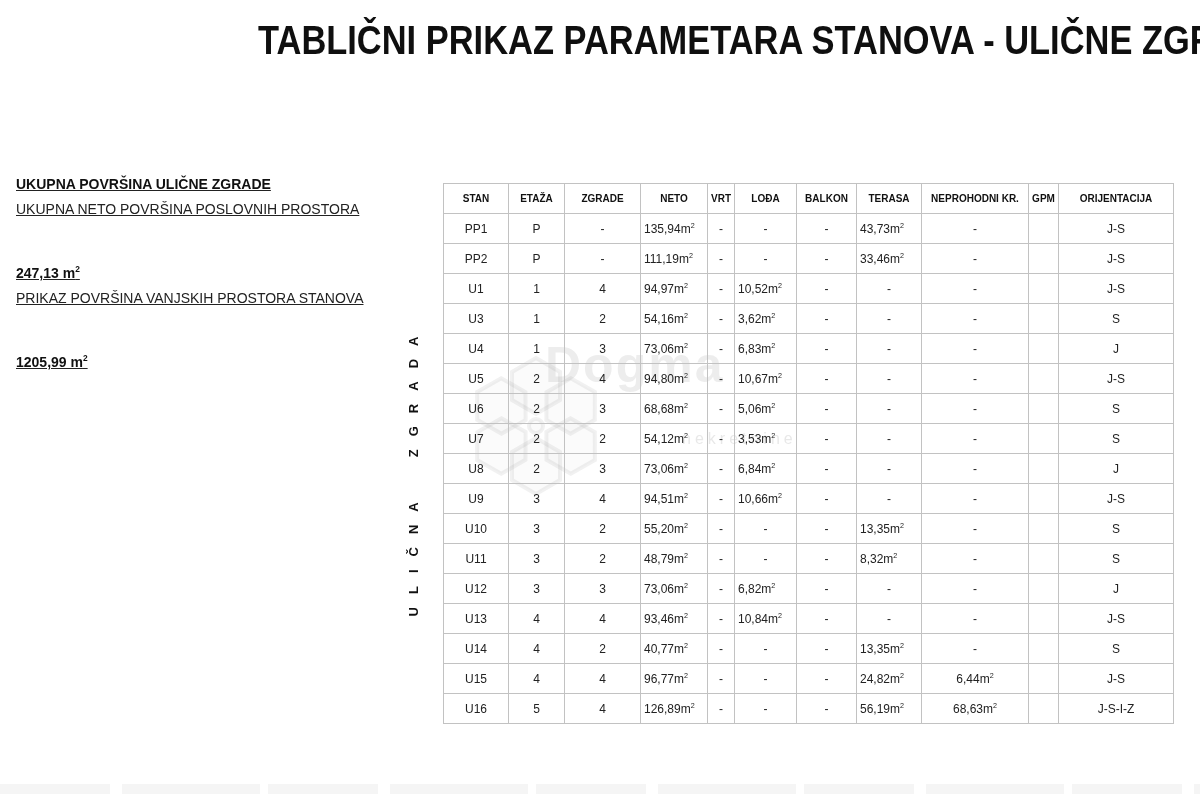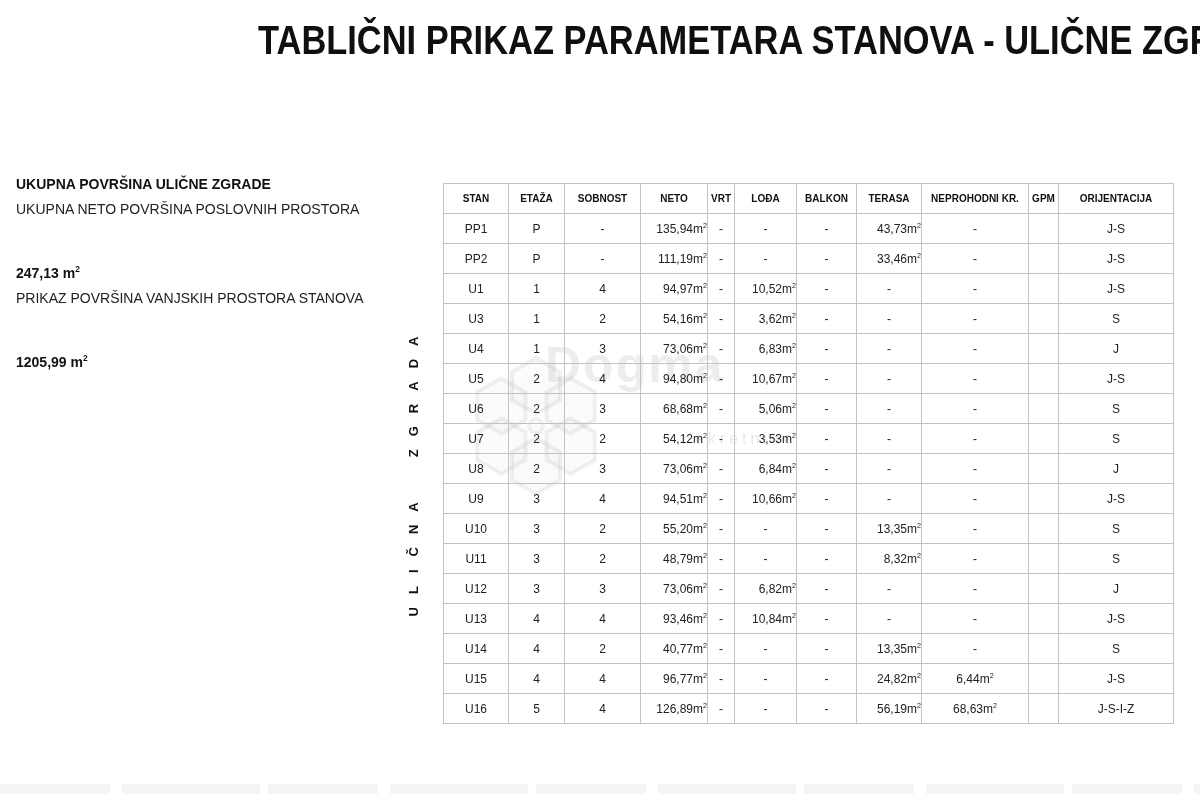--- a/index.html
+++ b/index.html
@@ -10,21 +10,21 @@
   
   .title{
     position:absolute;left:160px;top:18px;width:1041px;height:48px;
     text-align:center;margin:0;
   }
   .title-inner{
     display:inline-block;font-weight:bold;font-size:41px;line-height:44px;
     transform:scaleX(0.84);transform-origin:center;white-space:nowrap;color:#0f0f0f;
   }
   
-  .summary{position:absolute;left:16px;top:172px;font-size:14px;line-height:24.5px;color:#222;}
+  .summary{position:absolute;left:16px;top:172px;font-size:14px;line-height:24.5px;color:#222;text-decoration:underline;}
   .summary .s-head{font-weight:bold;color:#111;}
   .summary .s-val{font-weight:bold;color:#111;margin-top:40px;}
   sup{font-size:0.6em;line-height:0;}
   
   .vertical-label{
     position:absolute;left:413px;top:470px;
     transform:translate(-50%,-50%) rotate(-90deg);
     font-weight:bold;font-size:13px;letter-spacing:13px;word-spacing:16px;
     white-space:nowrap;color:#111;
   }
@@ -43,21 +43,21 @@
   .tablewrap{position:absolute;left:443px;top:183px;}
   table.params{
     border-collapse:collapse;table-layout:fixed;font-size:12px;color:#222;
     background:transparent;
   }
   table.params th,table.params td{
     border:1px solid #c2c2c2;height:29px;text-align:center;
     padding:0 3px;overflow:hidden;white-space:nowrap;
   }
   table.params th{font-weight:bold;font-size:10px;color:#111;}
-  table.params td.al-r{text-align:right;padding-right:0;}
+  table.params td.al-r{text-align:left;padding-right:0;}
   
   .bottom-strip{
     position:absolute;left:0;bottom:0;width:1200px;height:10px;
     background:repeating-linear-gradient(90deg,
       #f5f5f5 0px,#f5f5f5 110px,#ffffff 110px,#ffffff 122px,
       #f5f5f5 122px,#f5f5f5 260px,#ffffff 260px,#ffffff 268px);
   }
 </style>
 </head>
 <body>
@@ -104,21 +104,21 @@
         <col style="width:60px">
           <col style="width:65px">
           <col style="width:107px">
         <col style="width:30px">
           <col style="width:115px">
       </colgroup>
       <thead>
           <tr>
             <th>STAN</th>
             <th>ETAŽA</th>
-            <th>SOBNOST</th>
+            <th>ZGRADE</th>
             <th>NETO</th>
             <th>VRT</th>
             <th>LOĐA</th>
             <th>BALKON</th>
             <th>TERASA</th>
             <th>NEPROHODNI KR.</th>
             <th>GPM</th>
             <th>ORIJENTACIJA</th>
           </tr>
         </thead>

